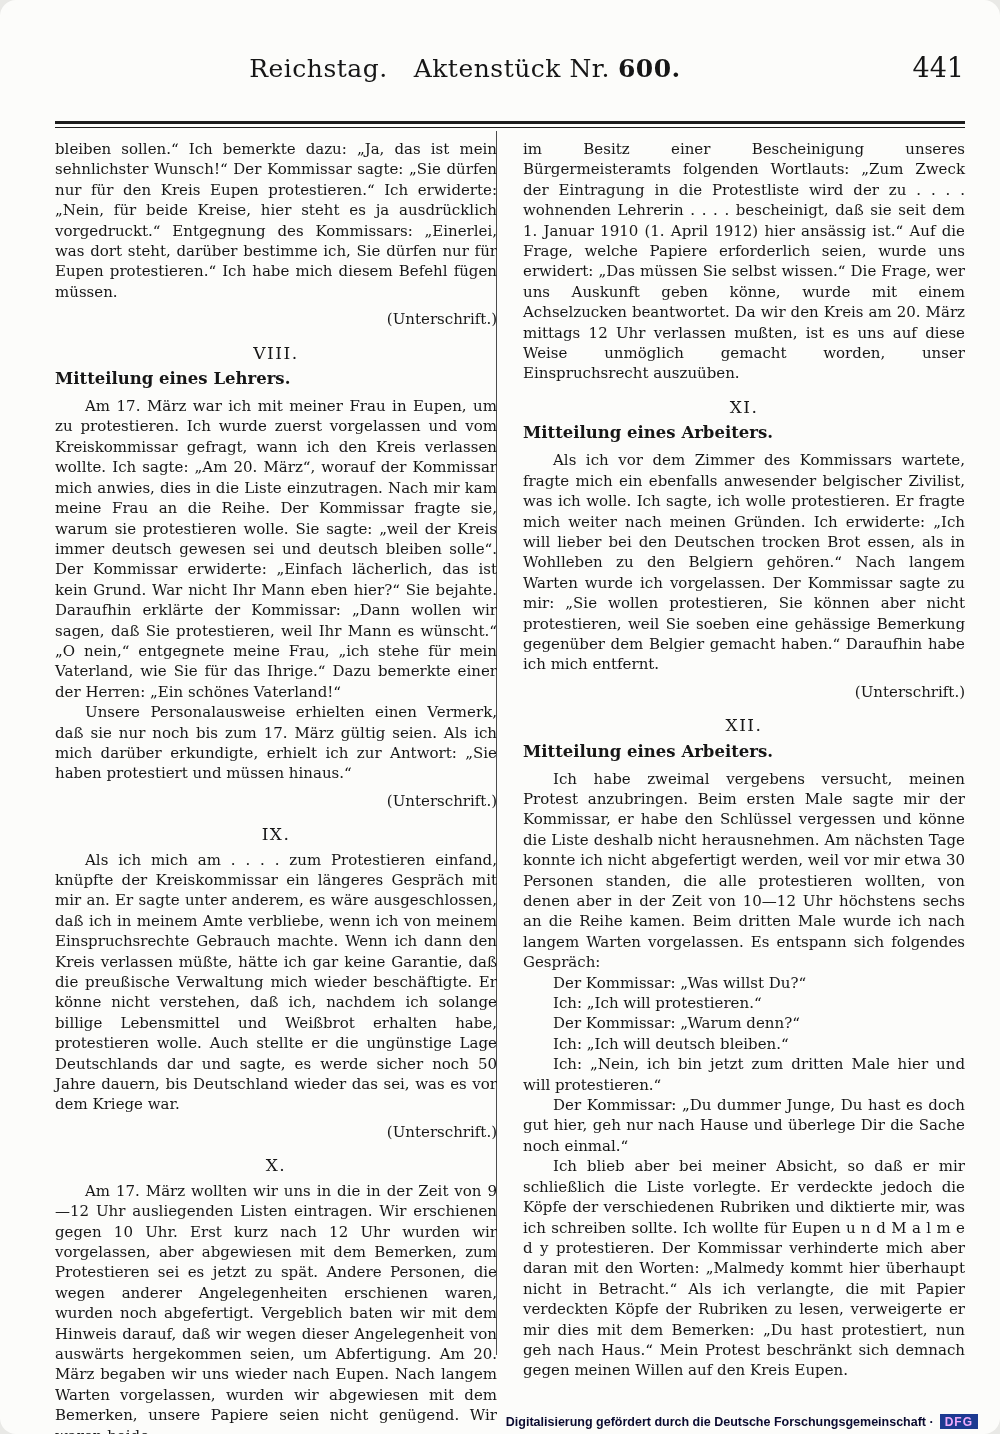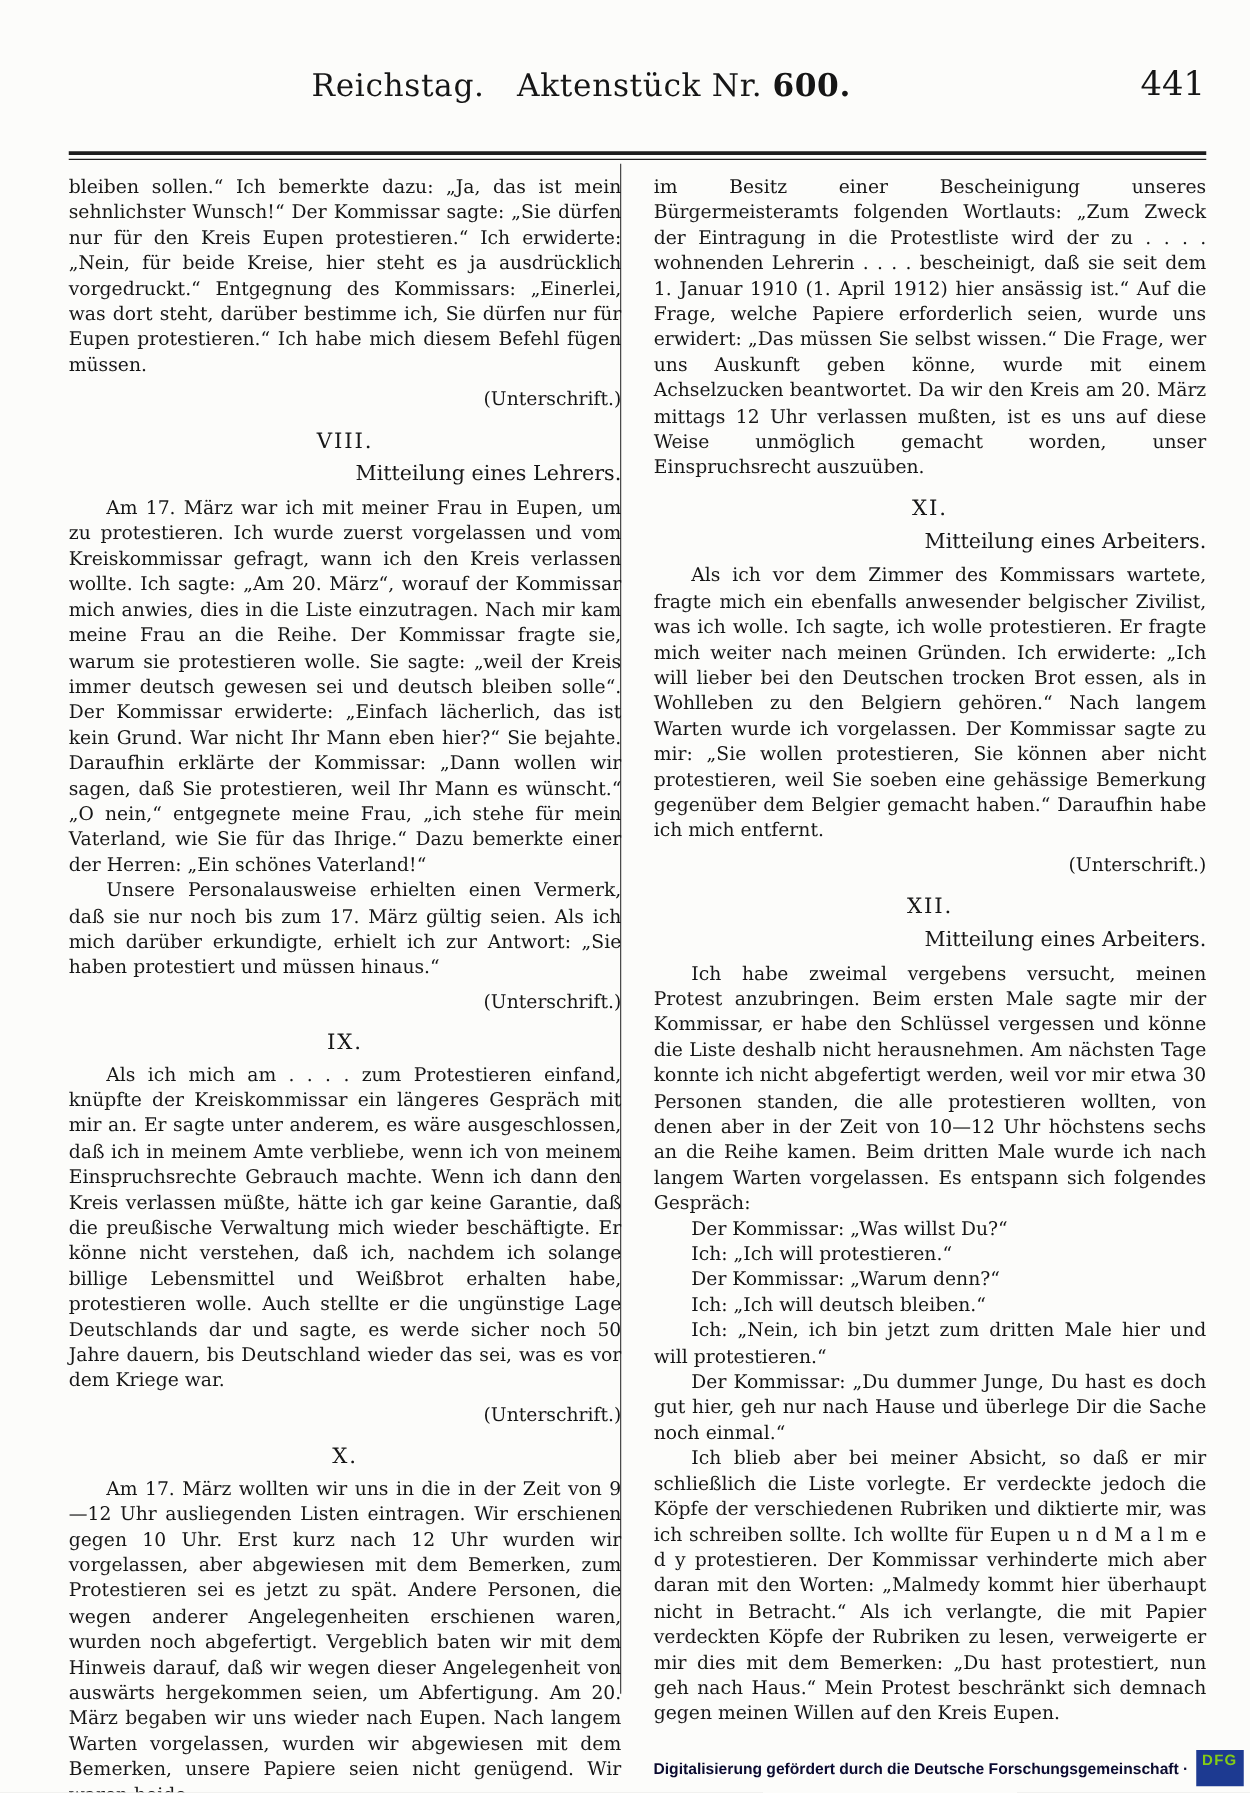--- a/index.html
+++ b/index.html
@@ -4,20 +4,21 @@
 <style>
   html,body { margin:0; padding:0; background:#e9e9e6; }
   .page {
     position:relative;
     width:1000px; height:1434px;
     margin:0 auto;
     background:#fcfcfa;
     color:#161616;
     font-family:"DejaVu Serif", serif;
     overflow:hidden;
+    border-radius:16px;
   }
   
   .header-center {
     position:absolute; top:54px; left:0; right:70px;
     text-align:center;
     font-size:25px;
     letter-spacing:0.5px;
     white-space:nowrap;
   }
   .hdr-doc { margin-left:26px; }
@@ -50,37 +51,37 @@
   }
   
   .para   { text-indent:2em; margin:0; }
   .para.noindent { text-indent:0; }
   .numeral {
     text-align:center; text-indent:0;
     font-size:17px; letter-spacing:1.5px;
     margin:13px 0 5px;
   }
   .title {
-    text-align:right; text-indent:0;
-    font-weight:normal; font-size:16.5px; line-height:21px;
+    text-align:left; text-indent:0;
+    font-weight:bold; font-size:16.5px; line-height:21px;
     margin:0 0 7px;
   }
   .sig  { text-align:right; text-indent:0; margin:7px 0 8px; }
   
   .attribution {
-    position:absolute; right:5px; bottom:5px;
+    position:absolute; right:22px; bottom:5px;
     display:flex; align-items:center; gap:6px;
     font-family:"Liberation Sans", sans-serif;
     font-size:12.5px; font-weight:bold;
   }
   .dfg-logo {
     display:inline-block;
-    color:#84cc16;
+    color:#f0abfc;
     font-size:12px; font-weight:bold; letter-spacing:1px;
-    padding:1px 5px 14px;
+    padding:1px 5px 0;
   }
 </style>
 </head>
 <body>
 
 <div class="page">
 
   <div class="header-center">
     <span>Reichstag.</span><span class="hdr-doc">Aktenstück Nr.</span><span class="hdr-num">600.</span>
   </div>

